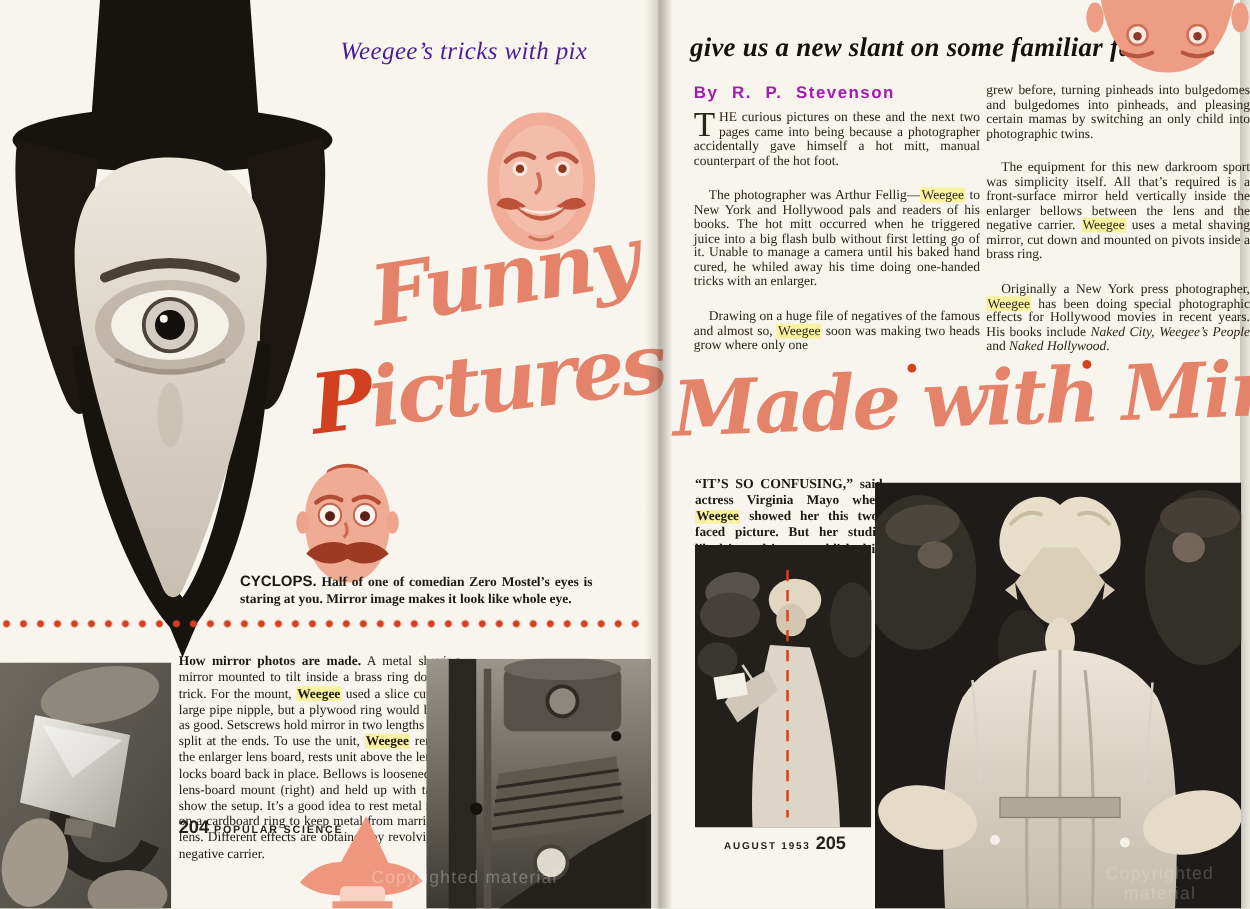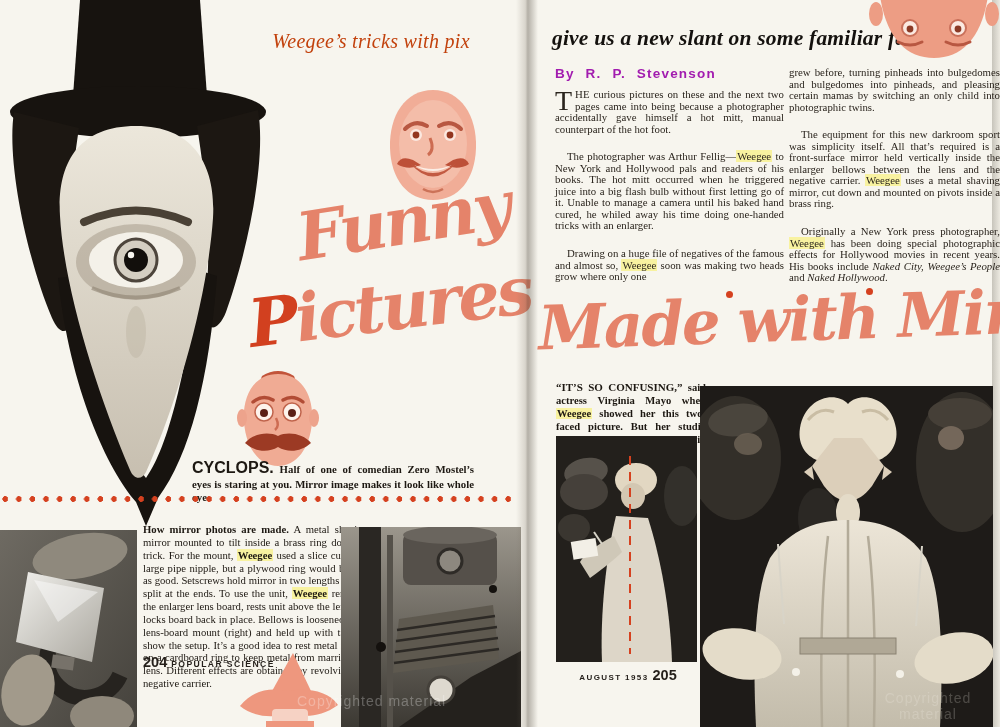--- a/index.html
+++ b/index.html
@@ -3,21 +3,21 @@
 <meta charset="utf-8">
 <style>
   html,body{margin:0;padding:0;background:#e9e6de;}
   .spread{position:relative;width:1000px;height:727px;background:#f7f5ee;overflow:hidden;
           font-family:"Liberation Serif",serif;color:#241f1a;}
   .abs{position:absolute;}
   .gutter{left:516px;top:0;width:22px;height:727px;
     background:linear-gradient(90deg,rgba(120,110,95,0) 0%,rgba(110,100,85,.22) 42%,rgba(70,62,50,.38) 54%,rgba(120,110,95,0) 100%);}
   .edge-right{left:992px;top:0;width:8px;height:727px;
     background:linear-gradient(90deg,rgba(110,105,92,.35),rgba(236,233,224,1));}
-  .kicker{font-style:italic;font-size:20px;letter-spacing:.3px;color:#c2410c;}
+  .kicker{font-style:italic;font-size:20px;letter-spacing:.3px;color:#4c1d95;}
   .kicker-r{font-style:italic;font-size:21.5px;font-weight:bold;letter-spacing:.2px;color:#14110e;}
   .script{font-family:"DejaVu Serif",serif;font-style:italic;font-weight:bold;
           color:#e5836a;letter-spacing:-3px;line-height:1;white-space:nowrap;}
   .byline{font-family:"Liberation Sans",sans-serif;font-weight:bold;font-size:13.5px;
           letter-spacing:1.2px;word-spacing:6px;color:#a21caf;}
   .col{font-size:10.8px;line-height:1.07;text-align:justify;color:#2a241d;}
   .col p{margin:0;}
   .col p.ind{text-indent:12px;}
   .col p + p{margin-top:16px;}
   .dropcap{float:left;font-size:28px;line-height:21px;padding:1px 3px 0 0;}
@@ -95,21 +95,21 @@
     <path d="M19,36 Q29,28 39,34" fill="none" stroke="#b24c35" stroke-width="3.5" stroke-linecap="round"></path>
     <path d="M49,34 Q59,28 69,36" fill="none" stroke="#b24c35" stroke-width="3.5" stroke-linecap="round"></path>
     <circle cx="30" cy="46" r="9" fill="#fdf3ec" stroke="#c0644c" stroke-width="1.5"></circle>
     <circle cx="58" cy="46" r="9" fill="#fdf3ec" stroke="#c0644c" stroke-width="1.5"></circle>
     <circle cx="30" cy="47" r="4" fill="#5a2016"></circle>
       <circle cx="58" cy="47" r="4" fill="#5a2016"></circle>
     <path d="M42,52 Q46,60 41,64" fill="none" stroke="#cd6c52" stroke-width="2.5"></path>
     <path d="M44,70 C34,65 18,68 11,77 C21,86 34,87 44,81 C54,87 67,86 77,77 C70,68 54,65 44,70 Z" fill="#9c3a24"></path>
   </svg>
 
-  <div class="abs caption" style="left:192px;top:458px;width:282px;"><span style="font-family:'Liberation Sans',sans-serif;font-size:16px;">CYCLOPS.</span><span> Half of one of comedian Zero Mostel’s eyes is staring at you. Mirror image makes it look like whole eye.</span></div>
+  <div class="abs caption" style="left:192px;top:458px;width:282px;"><span style="font-family:'Liberation Sans',sans-serif;font-size:12px;">CYCLOPS.</span><span> Half of one of comedian Zero Mostel’s eyes is staring at you. Mirror image makes it look like whole eye.</span></div>
 
   <div class="abs dotrow"></div>
 
   <svg class="abs" style="left:0;top:530px;" width="137" height="197" viewBox="0 0 137 197">
     <defs>
       <linearGradient id="hg" x1="0" y1="0" x2="1" y2="1">
         <stop offset="0" stop-color="#6e6a62"></stop>
           <stop offset="1" stop-color="#45423c"></stop>
       </linearGradient>
       <linearGradient id="mg" x1="0" y1="0" x2="1" y2="1">

